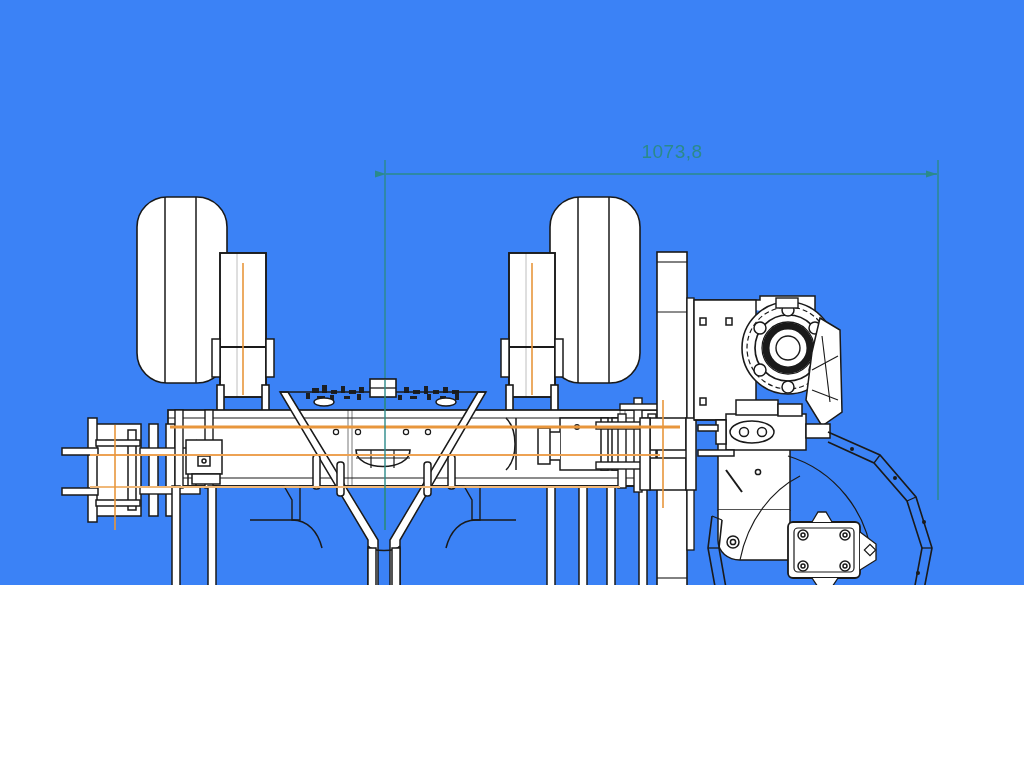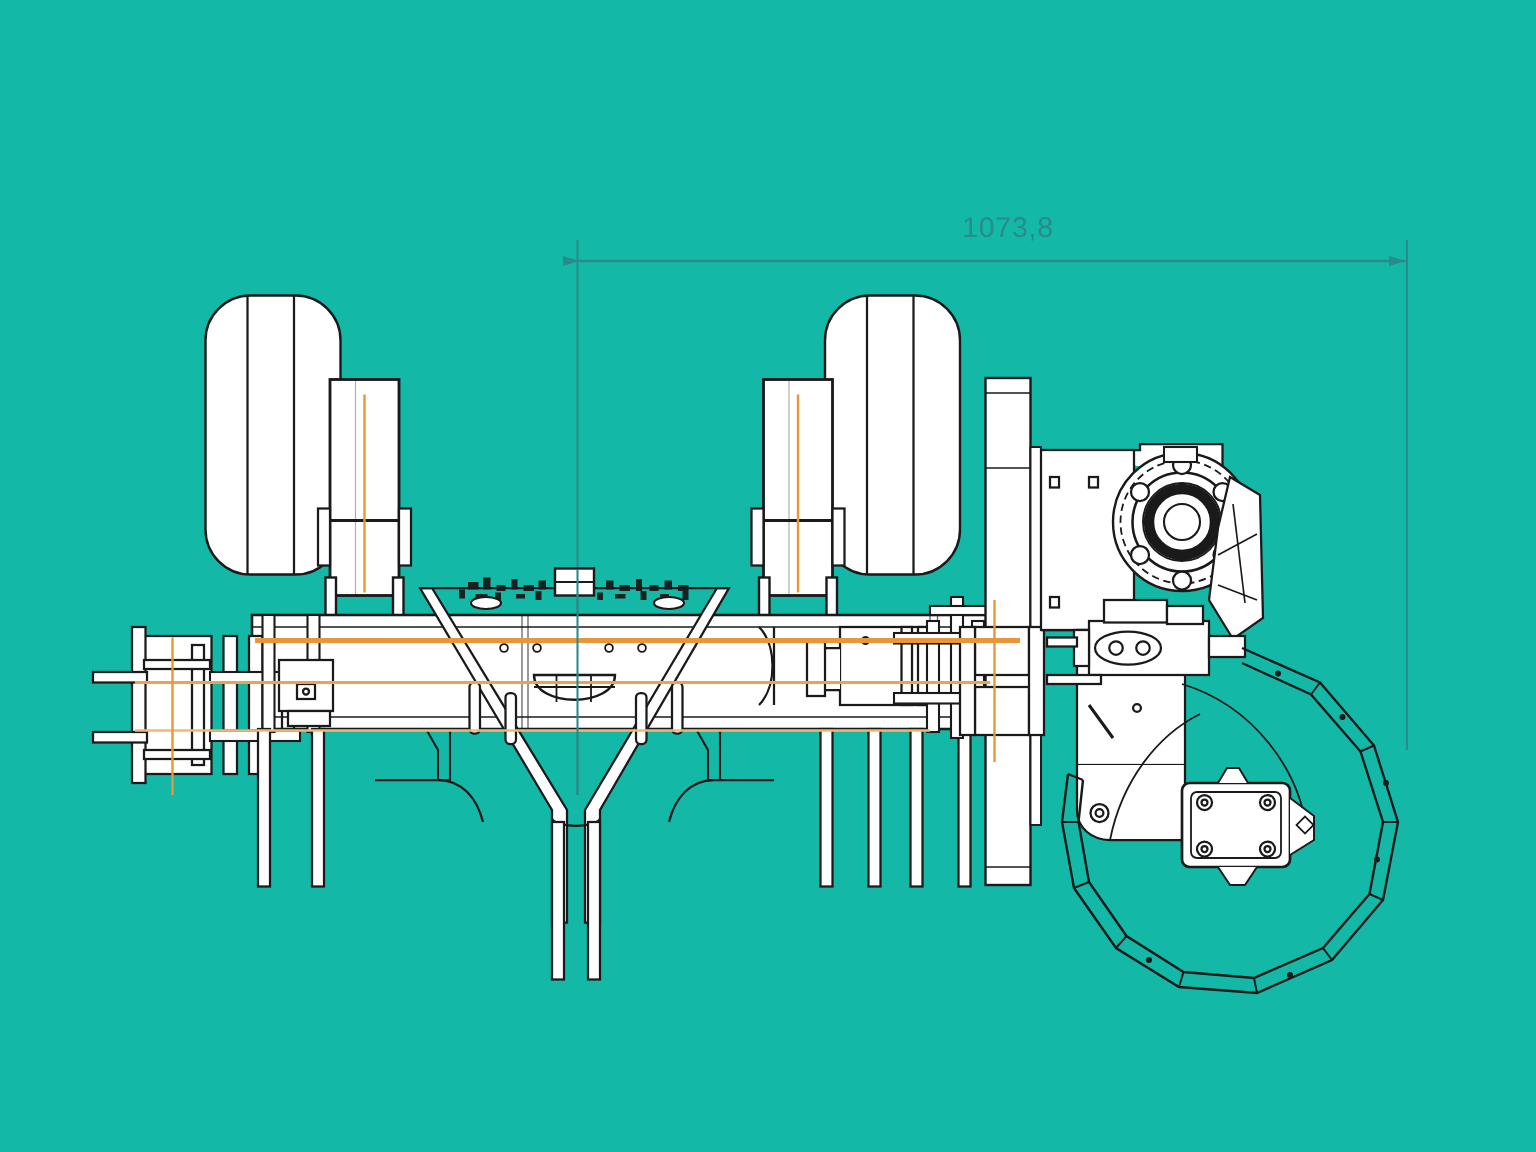--- a/index.html
+++ b/index.html
@@ -5,22 +5,22 @@
 <style>
   html, body {
     margin: 0;
     padding: 0;
     background: #ffffff;
     font-family: "Liberation Sans", sans-serif;
   }
   #stage {
     position: relative;
     width: 1024px;
-    height: 768px;
-    background: #14b8a6;
+    height: 585px;
+    background: #3b82f6;
     overflow: hidden;
   }
   #drawing {
     position: absolute;
     left: 0;
     top: 0;
     width: 1024px;
     height: 768px;
   }
   .dim-text {

